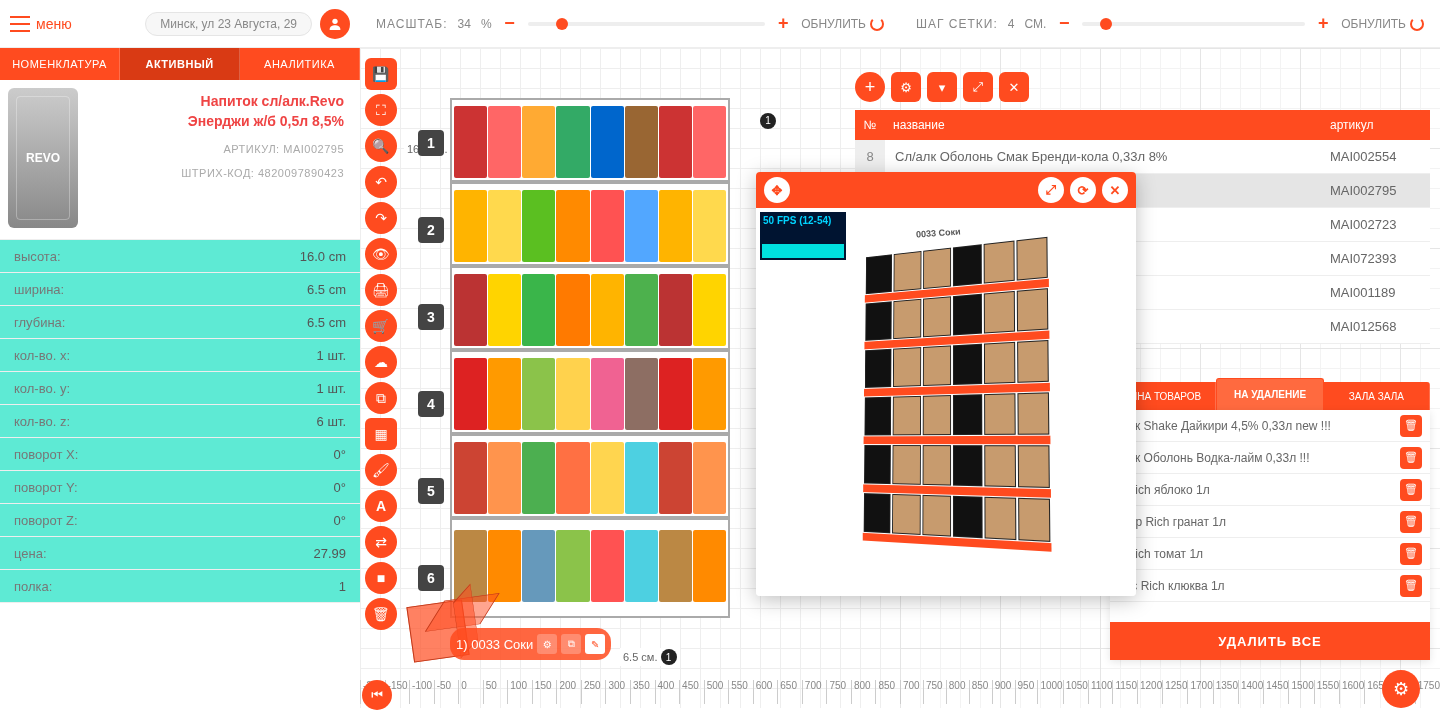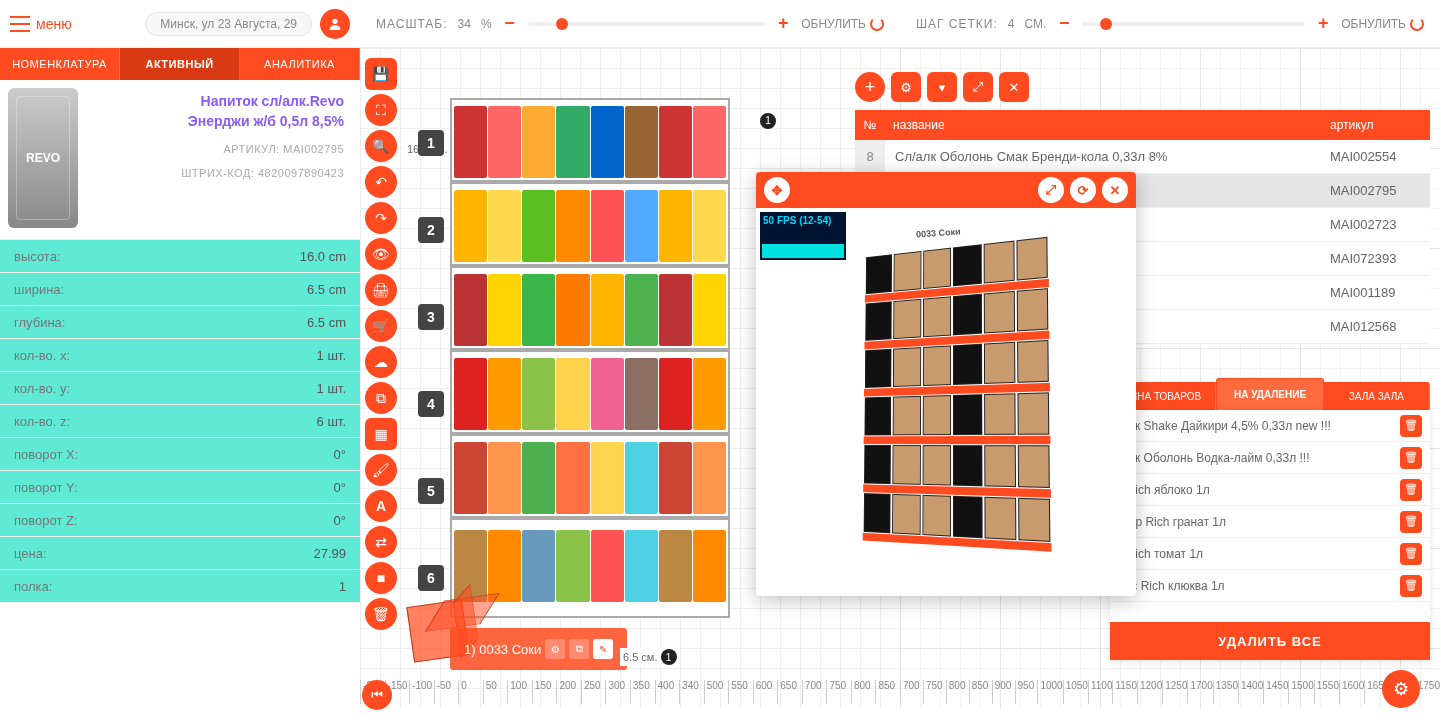--- a/index.html
+++ b/index.html
@@ -33,21 +33,21 @@
 .left-tabs{position:absolute;left:0;top:48px;width:360px;height:32px;background:#ff4b1f;display:flex}
 .ltab{flex:1;color:#fff;font-size:11px;letter-spacing:0.5px;display:flex;align-items:center;justify-content:center;border-right:1px solid rgba(255,255,255,.2);cursor:pointer}
 .ltab.active{background:#d93a14;font-weight:bold}
 
 
 .product-card{position:absolute;left:0;top:80px;width:360px;height:160px;background:#fff;border-bottom:1px solid #eee;display:flex;padding:8px;gap:8px}
 .pc-img{width:70px;height:140px;background:linear-gradient(180deg,#ccc,#888);border-radius:6px;position:relative;display:flex;align-items:center;justify-content:center}
 .pc-img::after{content:"";position:absolute;inset:8px;border:1px solid rgba(255,255,255,.3);border-radius:4px}
 .pc-img-label{position:absolute;top:50%;left:50%;transform:translate(-50%,-50%);color:#fff;font-weight:bold;font-size:12px}
 .pc-meta{flex:1;text-align:right;padding:4px 8px 0 0}
-.pc-title{font-size:14px;color:#8b5cf6;font-weight:600;line-height:1.4}
+.pc-title{font-size:14px;color:#ef4444;font-weight:600;line-height:1.4}
 .pc-sub{font-size:11px;color:#aaa;margin-top:12px;letter-spacing:.5px}
 .pc-copy{position:absolute;top:8px;left:8px;width:28px;height:28px;border-radius:50%;background:#ff4b1f;color:#fff;display:flex;align-items:center;justify-content:center;font-size:12px}
 
 
 .prop-list{position:absolute;left:0;top:240px;width:360px;background:#5eead4}
 .prop-row{display:flex;height:33px;align-items:center;padding:0 14px;border-bottom:1px solid #eee;font-size:13px;color:#777}
 .prop-row span.v{margin-left:auto;color:#555}
 
 
 .icon-rail{position:absolute;left:365px;top:58px;width:34px;display:flex;flex-direction:column;gap:4px;z-index:5}
@@ -56,21 +56,21 @@
 
 
 .plano{position:absolute;left:360px;top:48px;width:540px;height:660px}
 .rack{position:absolute;left:90px;top:50px;width:280px;height:520px;background:#fff;border:2px solid #aaa}
 .shelf{height:84px;border-bottom:4px solid #aaa;display:flex;align-items:flex-end;padding:2px;gap:1px}
 .shelf:last-child{border-bottom:none}
 .shelf-num{position:absolute;left:-34px;width:26px;height:26px;background:#444;color:#fff;border-radius:4px;display:flex;align-items:center;justify-content:center;font-weight:bold;font-size:14px}
 .prod{flex:1;height:72px;border-radius:2px}
 .dim-label{position:absolute;font-size:11px;color:#666;background:#fff;padding:1px 3px}
 .dim-badge{width:16px;height:16px;border-radius:50%;background:#222;color:#fff;font-size:10px;display:inline-flex;align-items:center;justify-content:center}
-.block-tag{position:absolute;left:90px;top:580px;display:flex;align-items:center;background:rgba(255,75,31,.85);height:42px;border-radius:3px;color:#fff;padding:0 14px;gap:4px}
+.block-tag{position:absolute;left:90px;top:580px;display:flex;align-items:center;background:rgba(255,75,31,.85);height:32px;border-radius:14px;color:#fff;padding:0 6px;gap:4px}
 .block-tag .mini{width:20px;height:20px;background:rgba(255,255,255,.25);border-radius:3px;display:flex;align-items:center;justify-content:center;font-size:10px}
 .cube3d{position:absolute;left:50px;top:555px;width:56px;height:56px;transform:rotate(-8deg)}
 .cube3d .face{position:absolute;inset:0;background:rgba(255,75,31,.7);border:1px solid #c0391a}
 .cube3d .face.t{transform:skewX(-40deg) scaleY(.5) translate(14px,-30px);background:rgba(255,75,31,.5)}
 .cube3d .face.r{transform:skewY(-40deg) scaleX(.35) translate(82px,18px);background:rgba(255,75,31,.55)}
 .ruler-h{position:absolute;left:0;right:0;bottom:4px;height:24px;display:flex;font-size:10px;color:#888}
 .ruler-h span{flex:1;border-left:1px solid #ccc;padding-left:2px}
 
 
 .bl-btn{position:absolute;left:362px;bottom:4px;width:30px;height:30px;border-radius:50%;background:#ff4b1f;color:#fff;display:flex;align-items:center;justify-content:center;z-index:6;font-size:13px}
@@ -357,21 +357,21 @@
       <span>-50</span>
       <span>0</span>
       <span>50</span>
       <span>100</span>
       <span>150</span>
       <span>200</span>
       <span>250</span>
       <span>300</span>
       <span>350</span>
       <span>400</span>
-      <span>340</span>
+      <span>450</span>
       <span>500</span>
       <span>550</span>
       <span>600</span>
       <span>650</span>
       <span>700</span>
       <span>750</span>
       <span>800</span>
       <span>850</span>
     </div>
 </div>

